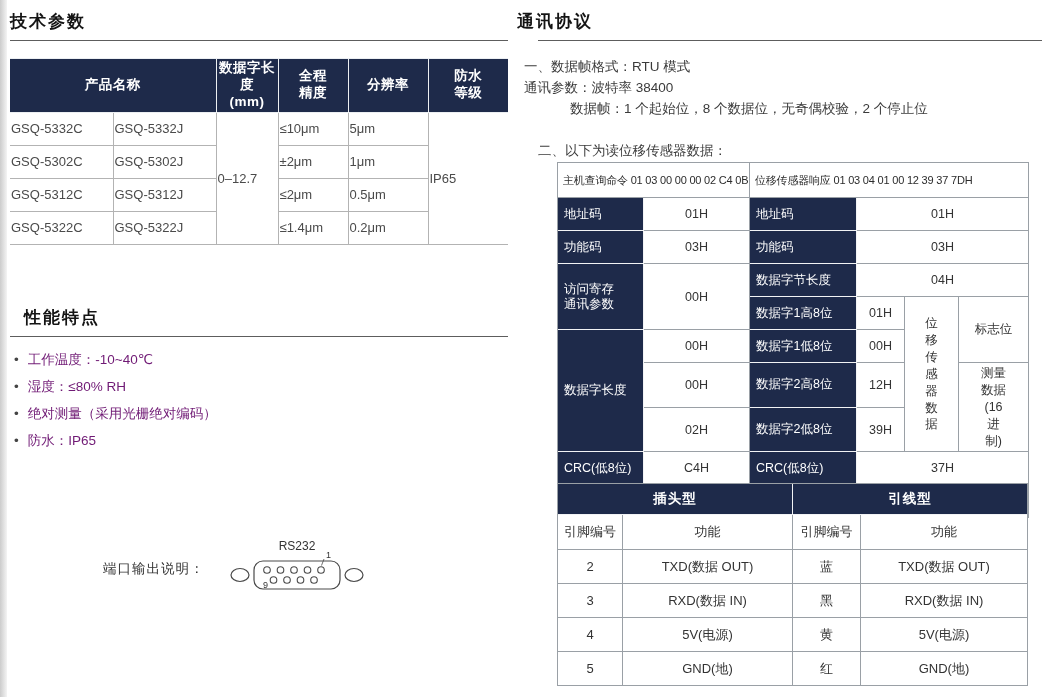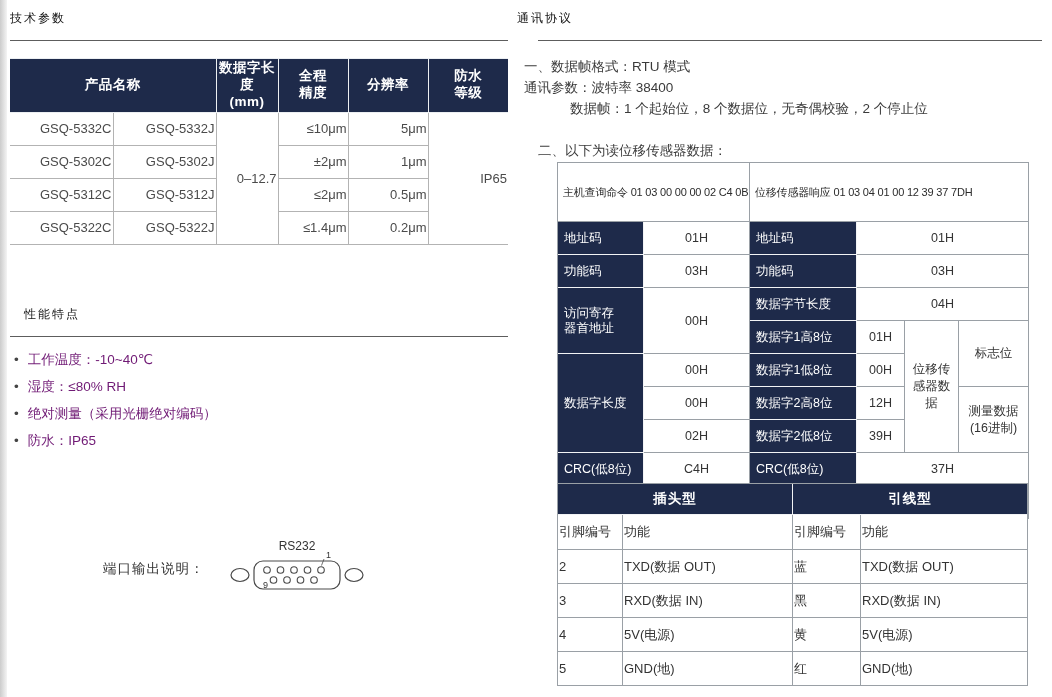--- a/index.html
+++ b/index.html
@@ -7,58 +7,58 @@
     --grid:#9aa0a6;
     --grid-light:#b3b3b3;
     --ink:#333;
   }
   html,body{margin:0;padding:0;}
   body{
     width:1052px;height:697px;position:relative;background:#fff;overflow:hidden;
     font-family:"Liberation Sans","DejaVu Sans",sans-serif;color:#3c3c3c;
   }
   .abs{position:absolute;}
-  .sec-title{font-size:12px;font-weight:normal;color:#141414;letter-spacing:2px;}
+  .sec-title{font-size:17px;font-weight:bold;color:#141414;letter-spacing:2px;}
   .rule{height:1px;background:#5d5d5d;}
   .page-edge{left:0;top:0;width:7px;height:697px;background:linear-gradient(to right,#cccccc,#f4f4f4);}
 
   
   .tech{border-collapse:collapse;table-layout:fixed;width:498px;font-size:13px;color:#4a4a4a;}
   .tech th{
     background:var(--navy);color:#fff;font-size:13.5px;font-weight:600;letter-spacing:.5px;
     border:1px solid #eceff2;height:42px;text-align:center;line-height:1.25;
   }
   .tech th:first-child{border-left:0;} .tech th:last-child{border-right:0;}
-  .tech td{border:1px solid var(--grid-light);text-align:right;height:30px;background:#fff;}
+  .tech td{border:1px solid var(--grid-light);text-align:left;height:30px;background:#fff;}
   .tech td:first-child{border-left:0;} .tech td:last-child{border-right:0;}
 
   
   .feat-list{list-style:none;margin:0;padding:0;font-size:13.5px;color:#701a75;}
   .feat-list li{line-height:27px;}
   .feat-list li::before{content:"•";margin-right:9px;color:#444;}
 
   
   .para{font-size:13.5px;line-height:21px;color:#3a3a3a;}
   .para .indent{padding-left:46px;}
 
   
   .proto{border-collapse:collapse;table-layout:fixed;width:471px;font-size:12.5px;color:var(--ink);
          outline:1px solid var(--grid);outline-offset:-1px;}
   .proto td{border:1px solid var(--grid);text-align:center;height:28px;background:#fff;padding:0 0;}
   .proto td.lbl{background:var(--navy);color:#fff;text-align:left;padding:2px 6px;border-color:#f2f3f5;line-height:1.2;}
-  .proto td.qhdr{height:34px;text-align:left;padding:12px 5px;font-size:11px;letter-spacing:-.2px;
+  .proto td.qhdr{height:34px;text-align:left;padding:0 5px;font-size:11px;letter-spacing:-.2px;
                  white-space:nowrap;overflow:hidden;color:#2b2b2b;}
-  .proto td.wrap{line-height:1.35;padding:2px 3px;}
+  .proto td.wrap{line-height:1.35;padding:2px 20px;}
 
   
   .pins{border-collapse:collapse;table-layout:fixed;width:470px;font-size:13px;color:var(--ink);
         outline:1px solid var(--grid);outline-offset:-1px;}
   .pins th{background:var(--navy);color:#fff;font-size:13.5px;font-weight:600;height:28px;
            border:1px solid #f2f3f5;text-align:center;letter-spacing:1px;font-family:Liberation Serif, serif;}
-  .pins td{border:1px solid var(--grid);height:31px;background:#fff;}
+  .pins td{border:1px solid var(--grid);text-align:center;height:31px;background:#fff;}
   .pins tr.sub td{height:32px;}
 
   
   .port-label{font-size:13.5px;color:#333;letter-spacing:1px;}
   svg text{font-family:"Liberation Sans","DejaVu Sans",sans-serif;}
 </style>
 </head>
 <body>
 
 <div class="abs page-edge"></div>
@@ -176,21 +176,21 @@
     <td class="lbl">地址码</td>
     <td colspan="3">01H</td>
   </tr>
   <tr>
     <td class="lbl">功能码</td>
     <td>03H</td>
     <td class="lbl">功能码</td>
     <td colspan="3">03H</td>
   </tr>
   <tr>
-    <td class="lbl" rowspan="2"><span>访问寄存</span><br><span>器首地址</span></td>
+    <td class="lbl" rowspan="2"><span>访问寄存</span><br><span>通讯参数</span></td>
     <td rowspan="2">00H</td>
     <td class="lbl">数据字节长度</td>
     <td colspan="3">04H</td>
   </tr>
   <tr>
     <td class="lbl">数据字1高8位</td>
     <td>01H</td>
     <td rowspan="4" class="wrap">位移传感器数据</td>
     <td rowspan="2">标志位</td>
   </tr>

